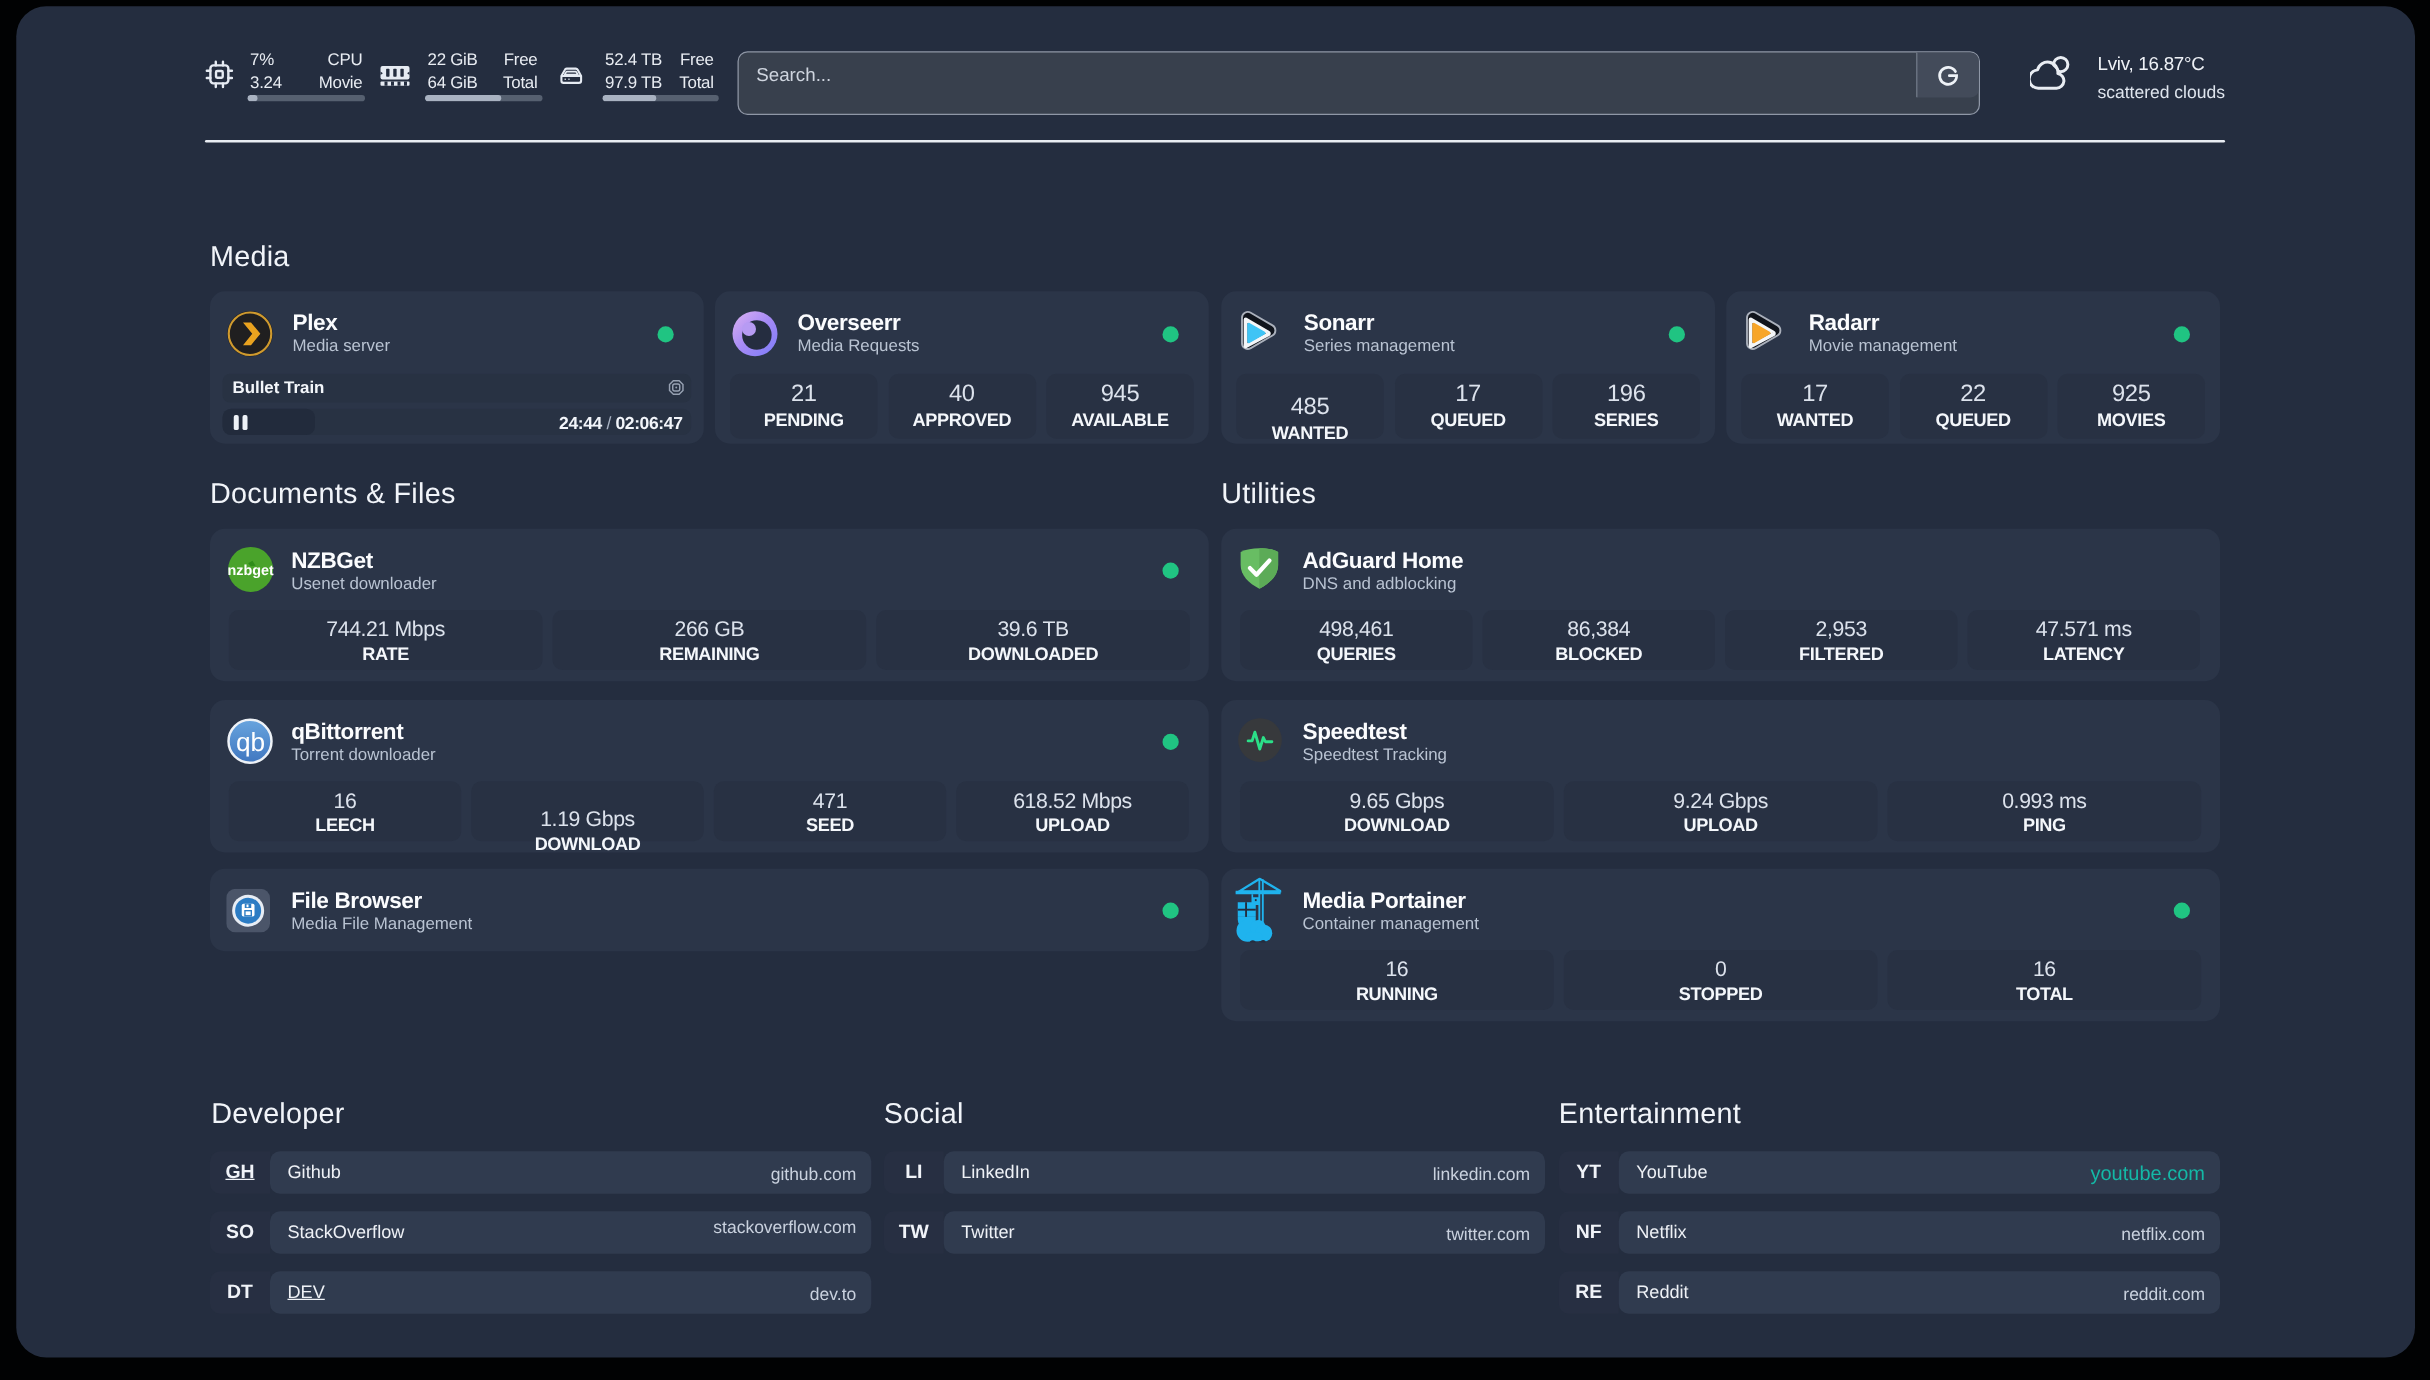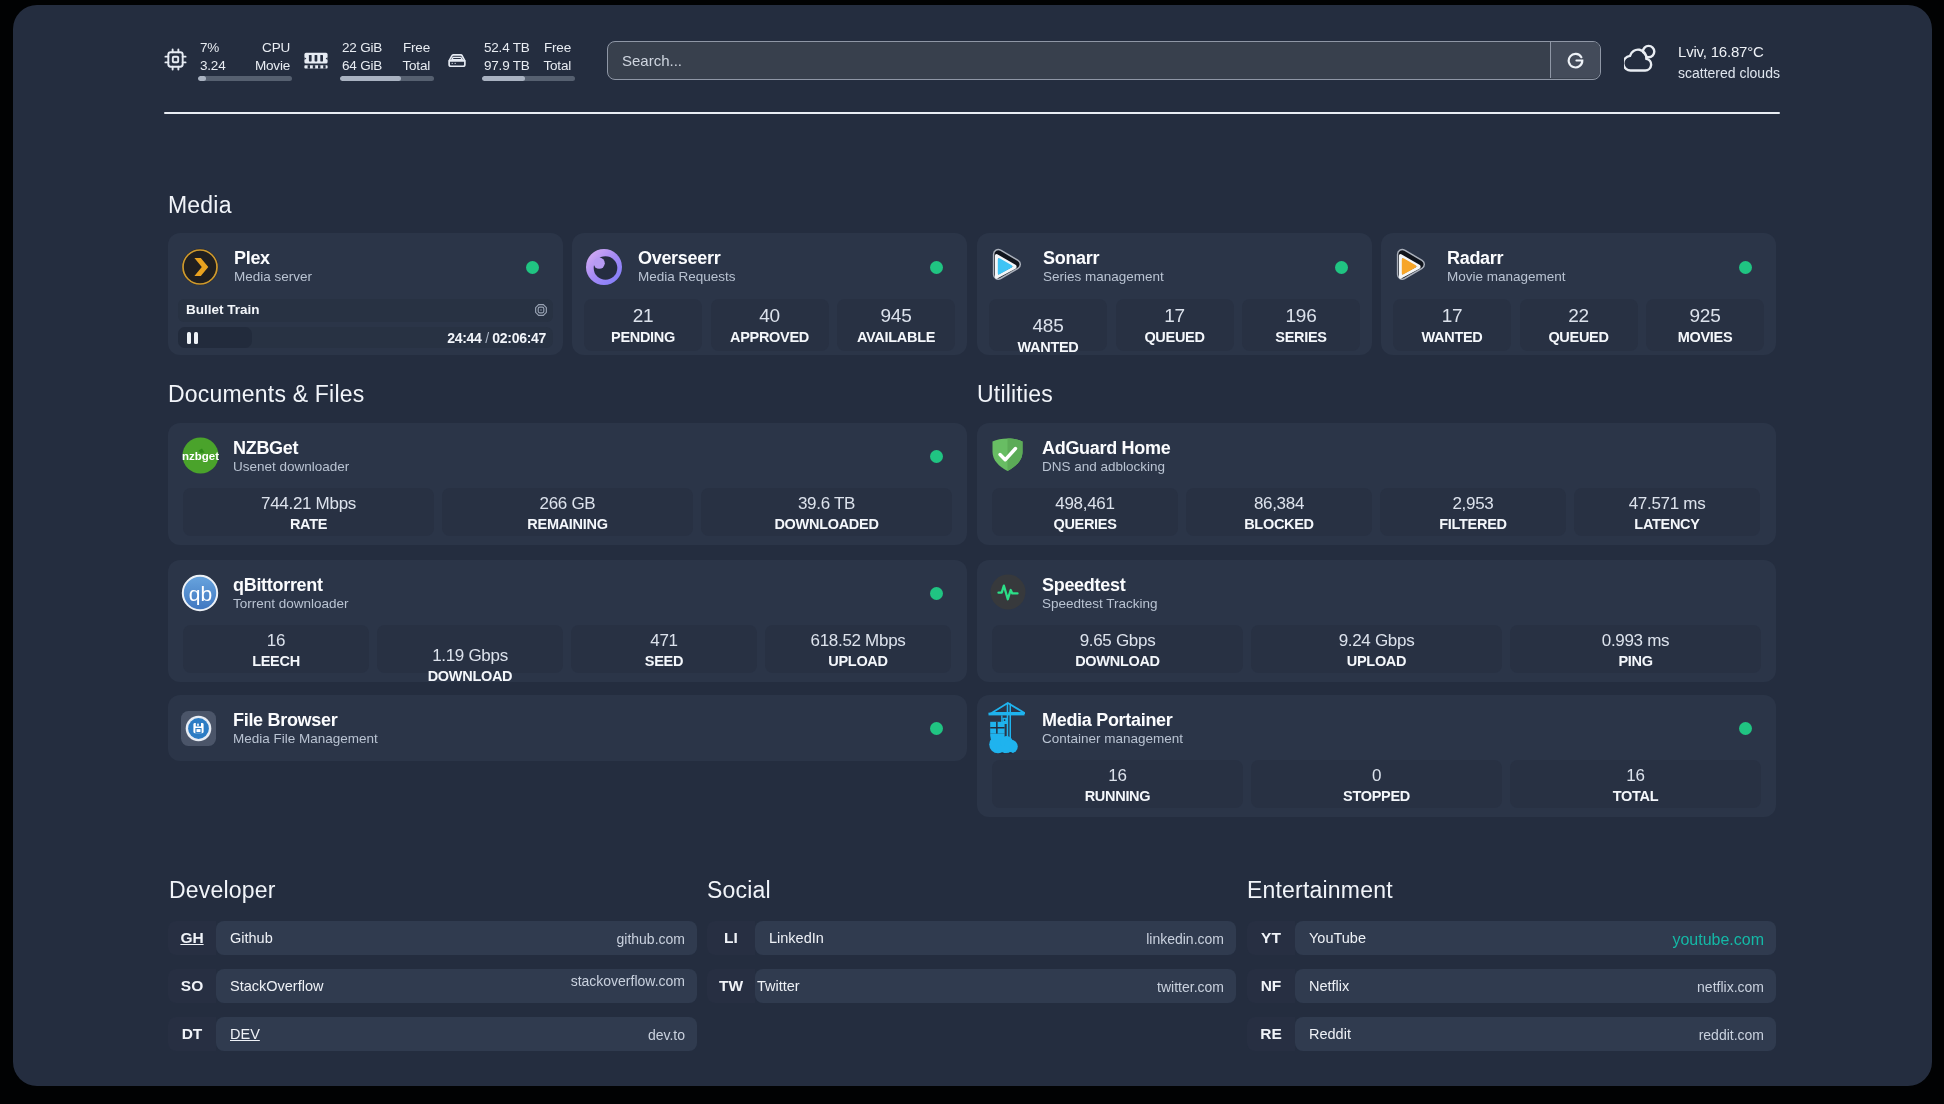--- a/index.html
+++ b/index.html
@@ -78,21 +78,21 @@
       <span>Free</span>
     </div>
     <div class="hdrnum" style="display:flex;justify-content:space-between">
       <span>97.9 TB</span>
       <span>Total</span>
     </div>
   </div>
 <div class="abs bar" style="left:482px;top:76px;width:93px;height:5px;">
     <i style="width:43px"></i>
   </div>
-<div class="abs " style="left:607px;top:41px;width:994px;height:39px;background:#38404d;border:1.5px solid #8f97a6;border-radius:8px;">
+<div class="abs " style="left:590px;top:41px;width:994px;height:51px;background:#38404d;border:1.5px solid #8f97a6;border-radius:8px;">
 <div class="abs" style="left:14px;top:10px;font-size:15px;color:#cfd5df;">Search...</div>
 <div class="abs" style="right:0;top:0;width:50px;height:36px;background:#434b5a;border-left:1.5px solid #8f97a6;border-radius:0 6.5px 6.5px 0;display:flex;align-items:center;justify-content:center;">
       <svg width="17" height="17" viewBox="0 0 18 18">
         <path d="M15.2 5.5 A7.2 7.2 0 1 0 16.2 9 L10 9" fill="none" stroke="#eef2f7" stroke-width="2.3" stroke-linecap="round"></path>
       </svg>
     </div>
 </div>
 <div class="abs " style="left:1624px;top:42px;"><svg width="34" height="31" viewBox="0 0 34 31">
       <g stroke="#e9edf3" stroke-width="2.4" fill="none" stroke-linejoin="round" stroke-linecap="round">
         <circle cx="24.6" cy="9.6" r="5.7"></circle>
@@ -386,21 +386,21 @@
     <div class="abs" style="left:14px;top:9px;font-size:14.5px;color:#eef1f6;text-decoration:underline;">DEV</div>
     <div class="abs" style="right:12px;top:10px;font-size:14px;color:#c9d1de;">dev.to</div>
   </div>
 <div class="abs abbrev" style="left:707px;top:921px;width:48px;height:34px;">LI</div>
 <div class="abs linkpill" style="left:755px;top:921px;width:481px;height:34px;">
     <div class="abs" style="left:14px;top:9px;font-size:14.5px;color:#eef1f6;">LinkedIn</div>
     <div class="abs" style="right:12px;top:10px;font-size:14px;color:#c9d1de;">linkedin.com</div>
   </div>
 <div class="abs abbrev" style="left:707px;top:969px;width:48px;height:34px;">TW</div>
 <div class="abs linkpill" style="left:755px;top:969px;width:481px;height:34px;">
-    <div class="abs" style="left:2px;top:9px;font-size:14.5px;color:#eef1f6;">Twitter</div>
+    <div class="abs" style="left:14px;top:9px;font-size:14.5px;color:#eef1f6;">Twitter</div>
     <div class="abs" style="right:12px;top:10px;font-size:14px;color:#c9d1de;">twitter.com</div>
   </div>
 <div class="abs abbrev" style="left:1247px;top:921px;width:48px;height:34px;">YT</div>
 <div class="abs linkpill" style="left:1295px;top:921px;width:481px;height:34px;">
     <div class="abs" style="left:14px;top:9px;font-size:14.5px;color:#eef1f6;">YouTube</div>
     <div class="abs" style="right:12px;top:10px;font-size:16px;color:#14b8a6;">youtube.com</div>
   </div>
 <div class="abs abbrev" style="left:1247px;top:969px;width:48px;height:34px;">NF</div>
 <div class="abs linkpill" style="left:1295px;top:969px;width:481px;height:34px;">
     <div class="abs" style="left:14px;top:9px;font-size:14.5px;color:#eef1f6;">Netflix</div>

